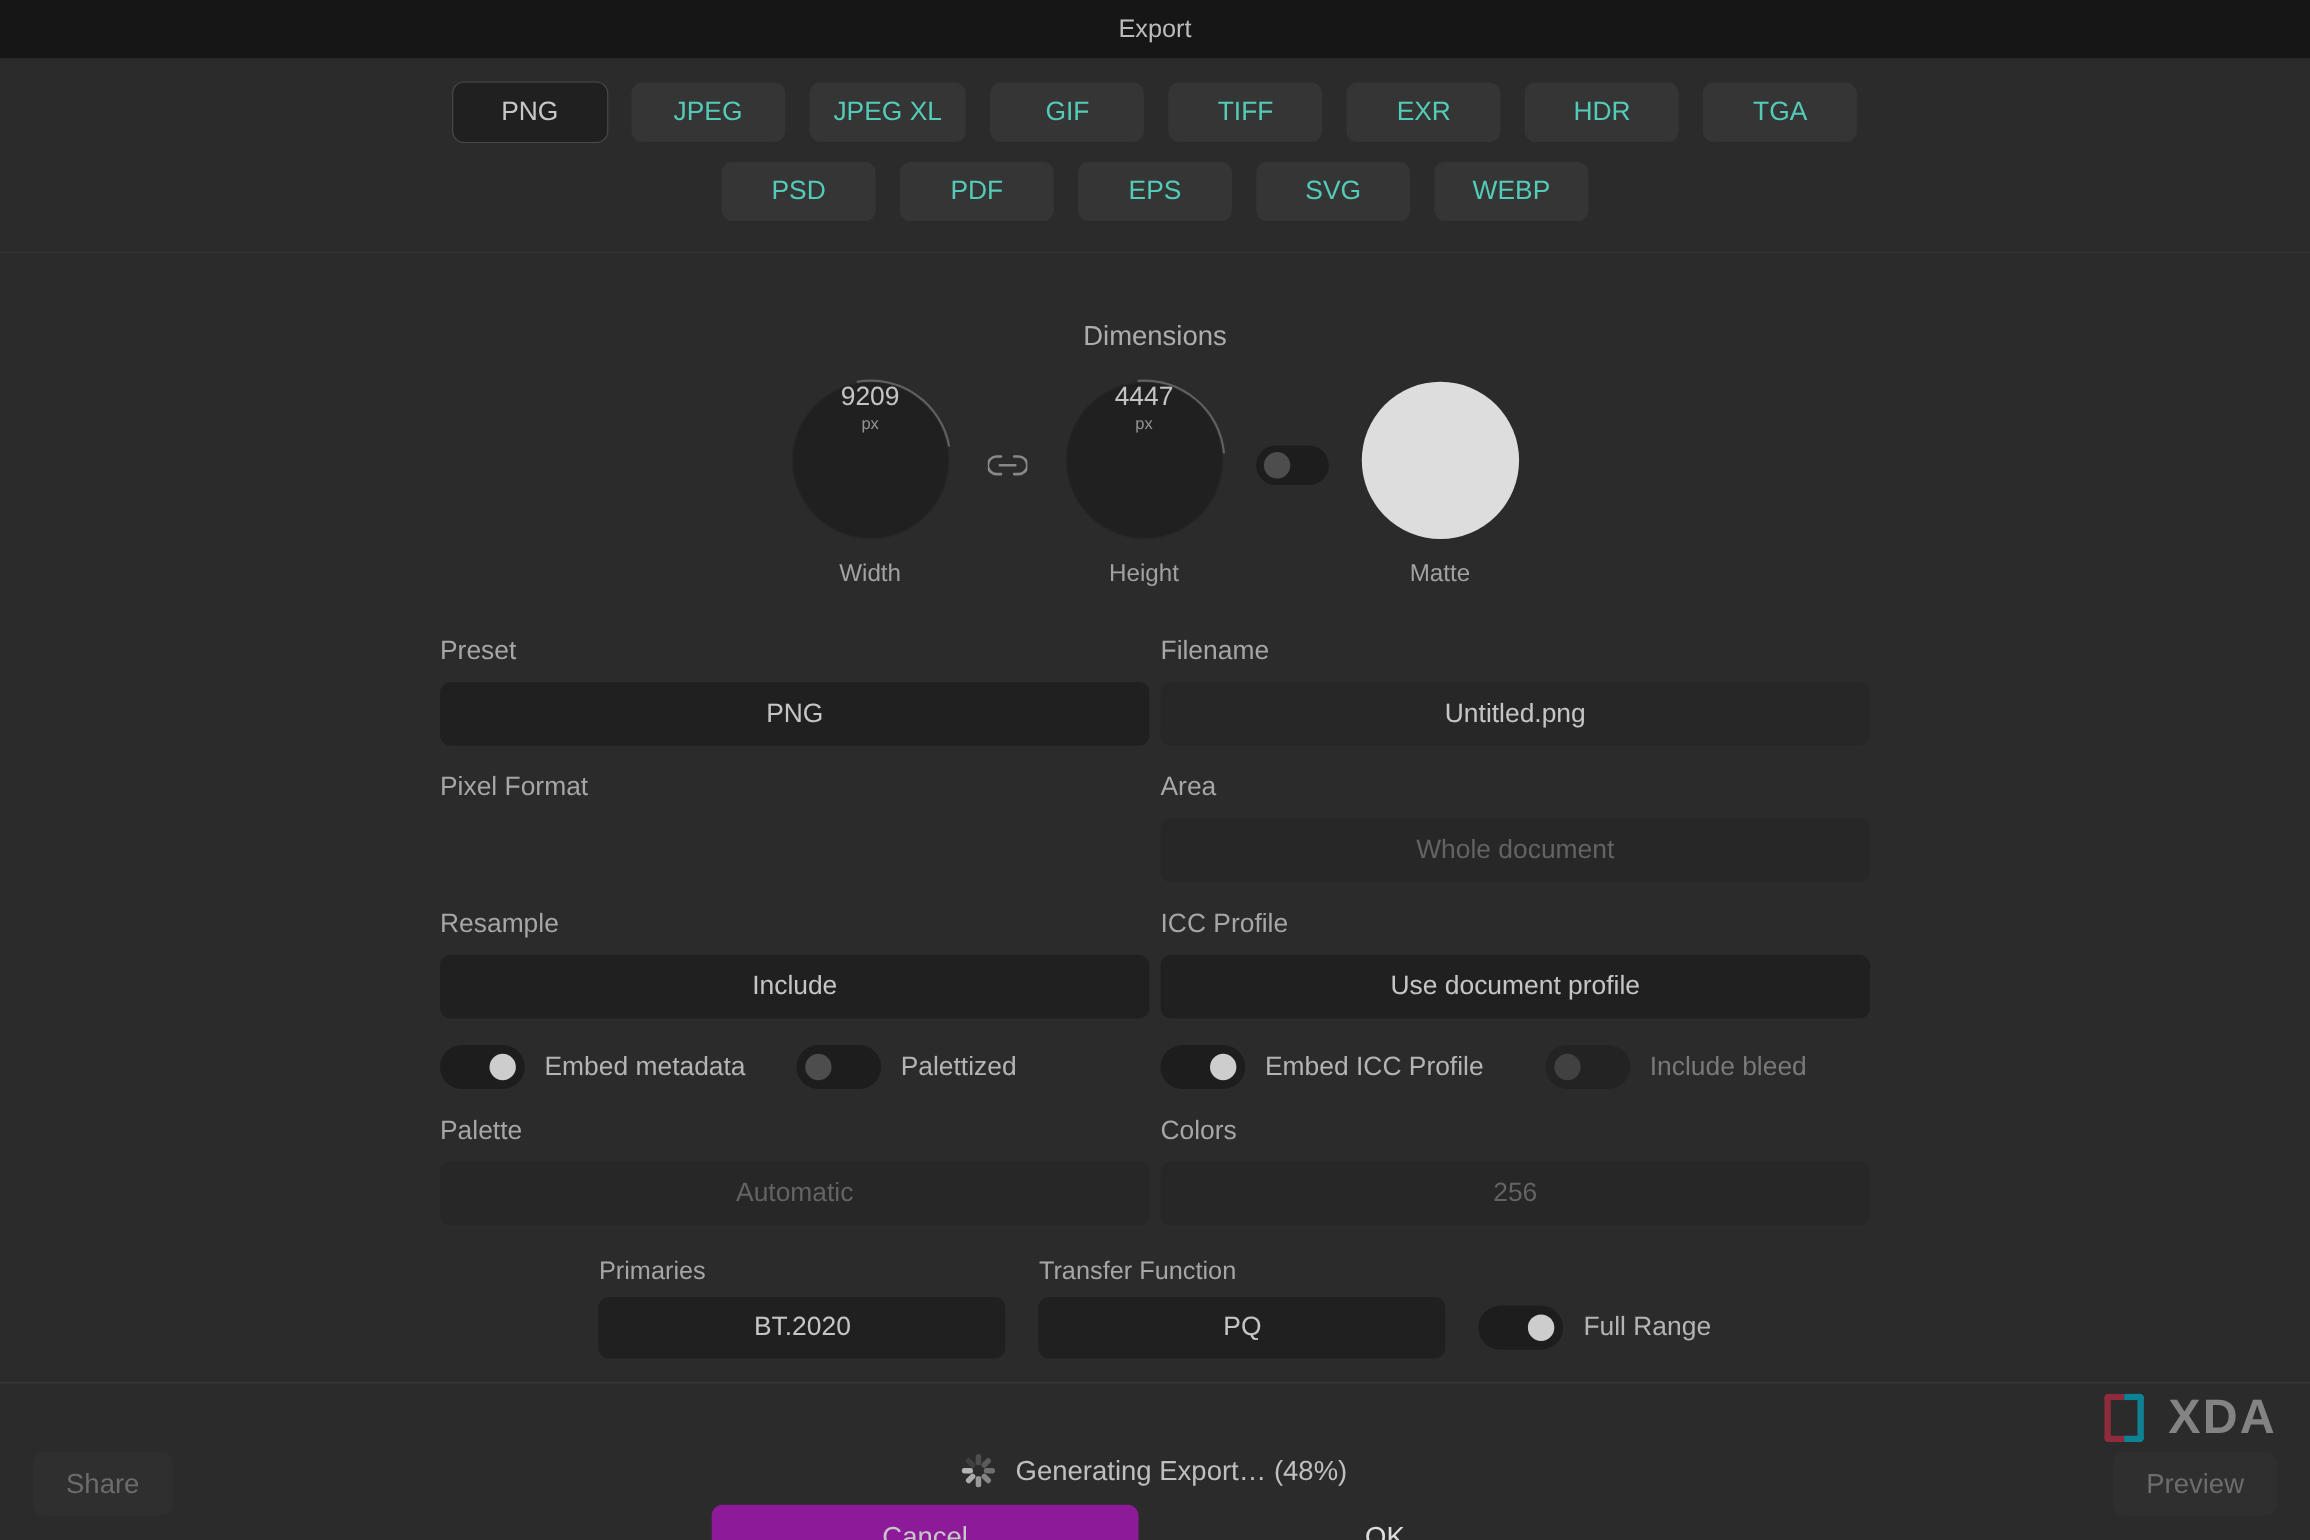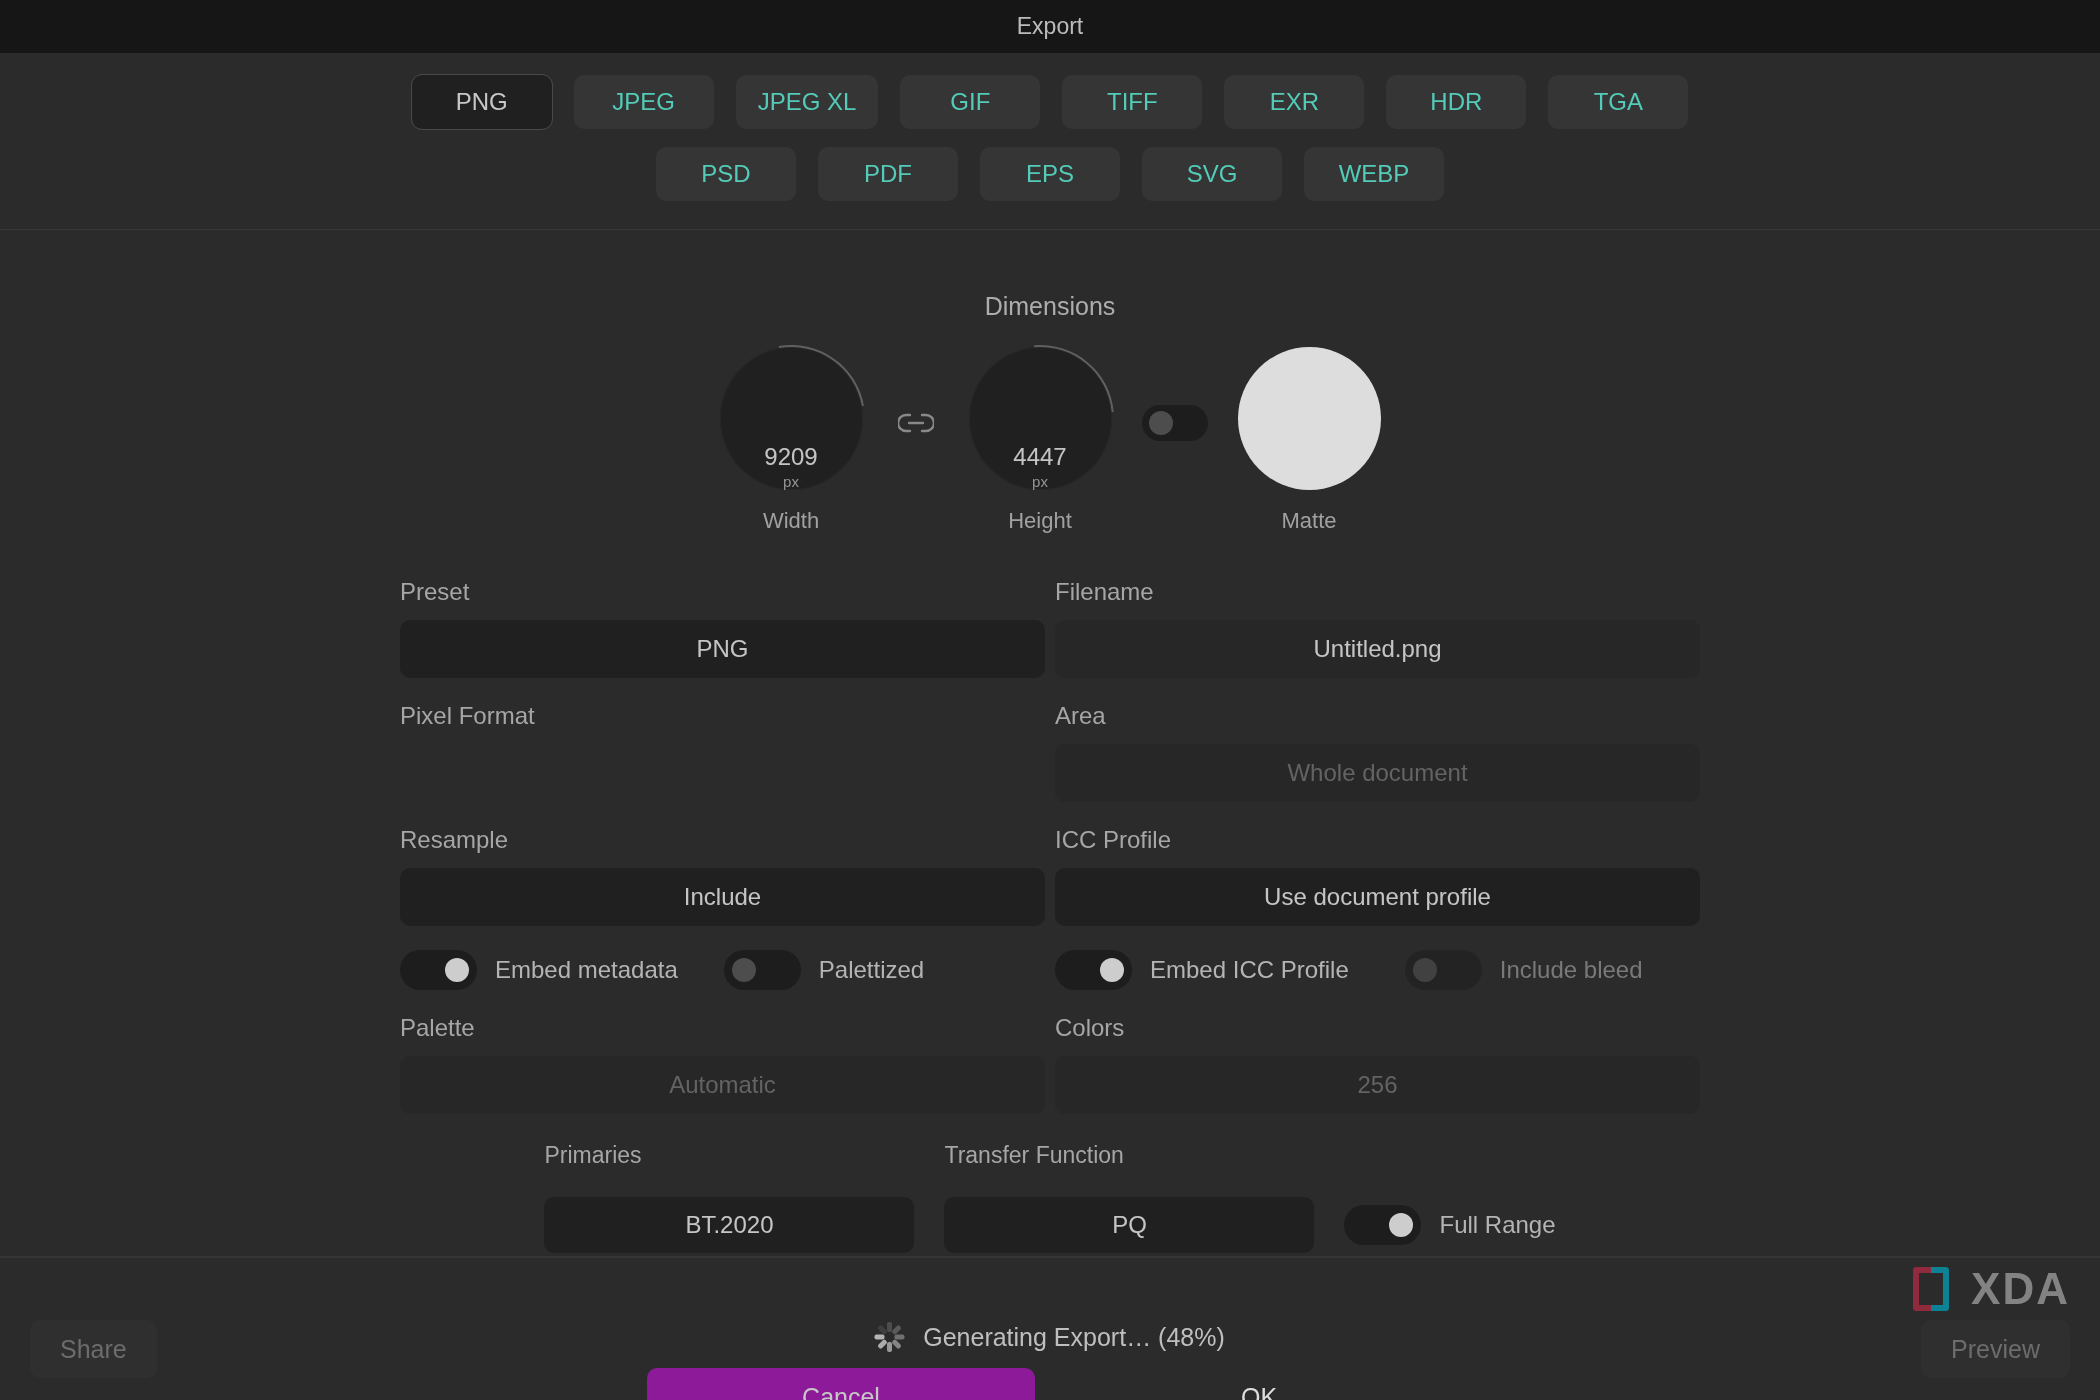--- a/index.html
+++ b/index.html
@@ -78,21 +78,21 @@
     align-items: center;
     gap: 18px;
   }
   .dial {
     width: 143px; height: 143px;
     border-radius: 50%;
     background: #222222;
     display: flex;
     flex-direction: column;
     align-items: center;
-    justify-content: flex-end;
+    justify-content: flex-start;
     position: relative;
     box-shadow: inset 0 0 0 1px #2a2a2a;
   }
   .dial .arc {
     position: absolute;
     top: -2px; left: -2px;
     width: 147px; height: 147px;
     border-radius: 50%;
     border: 2px solid transparent;
     border-top-color: #6d6d6d;
@@ -206,21 +206,21 @@
   
   .inner-row {
     grid-column: 1 / span 2;
     display: flex;
     justify-content: center;
     align-items: flex-end;
     gap: 30px;
     margin-top: 4px;
   }
   .inner-col { display: flex; flex-direction: column; }
-  .inner-col .field-label { margin-bottom: 28px; font-size: 23px; }
+  .inner-col .field-label { margin-bottom: 10px; font-size: 23px; }
   .inner-select {
     width: 370px;
     height: 56px;
     background: #222222;
     border-radius: 10px;
     display: flex;
     align-items: center;
     justify-content: center;
     font-size: 24px;
     color: #e3e3e3;

